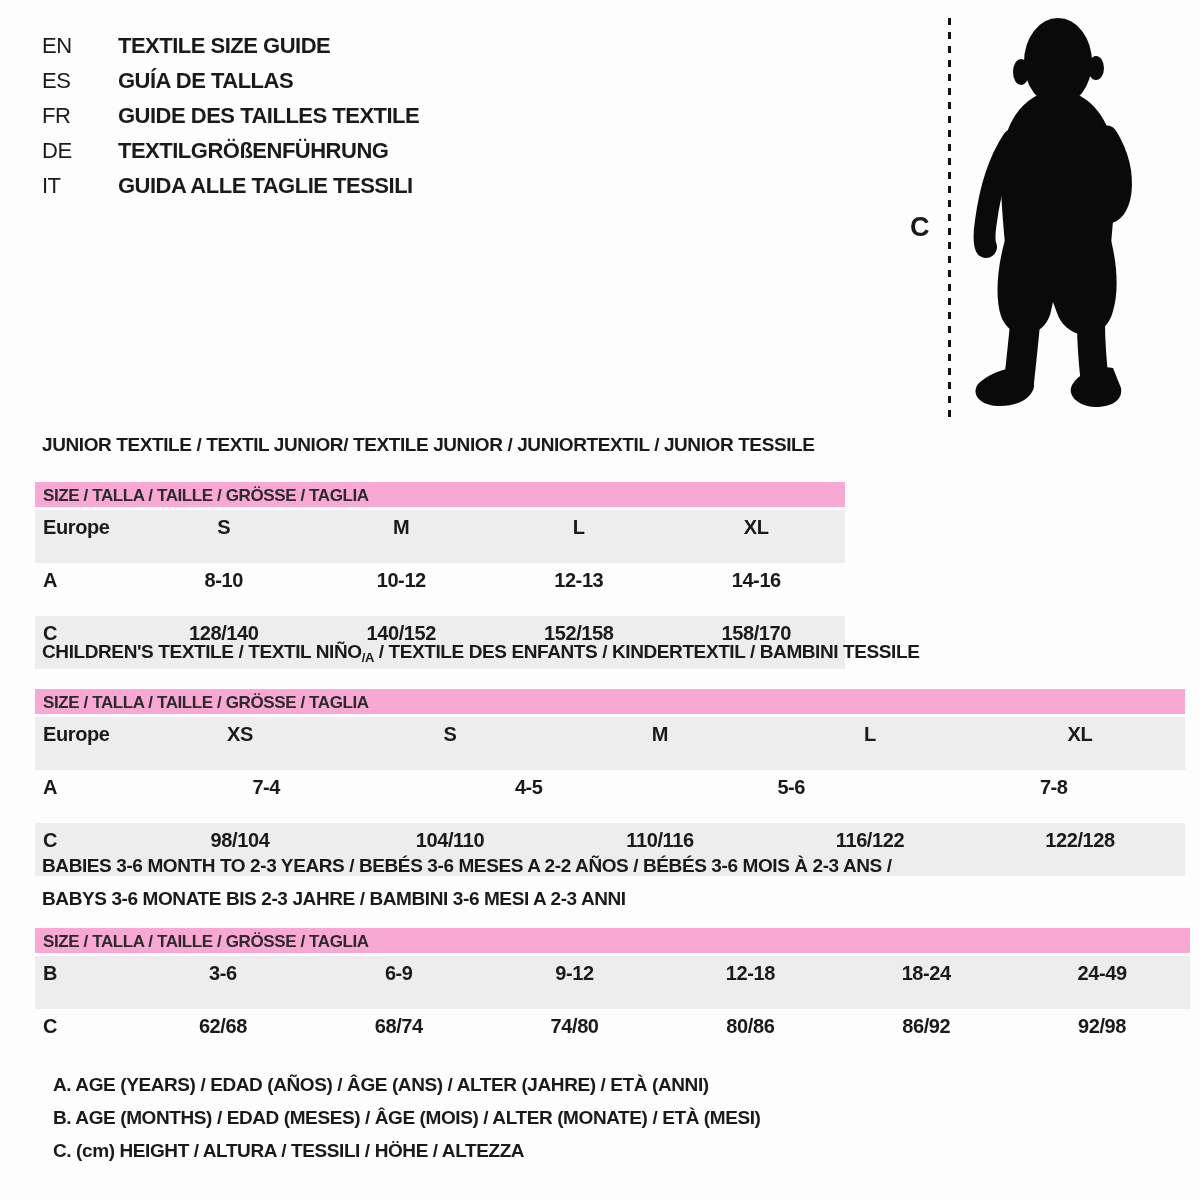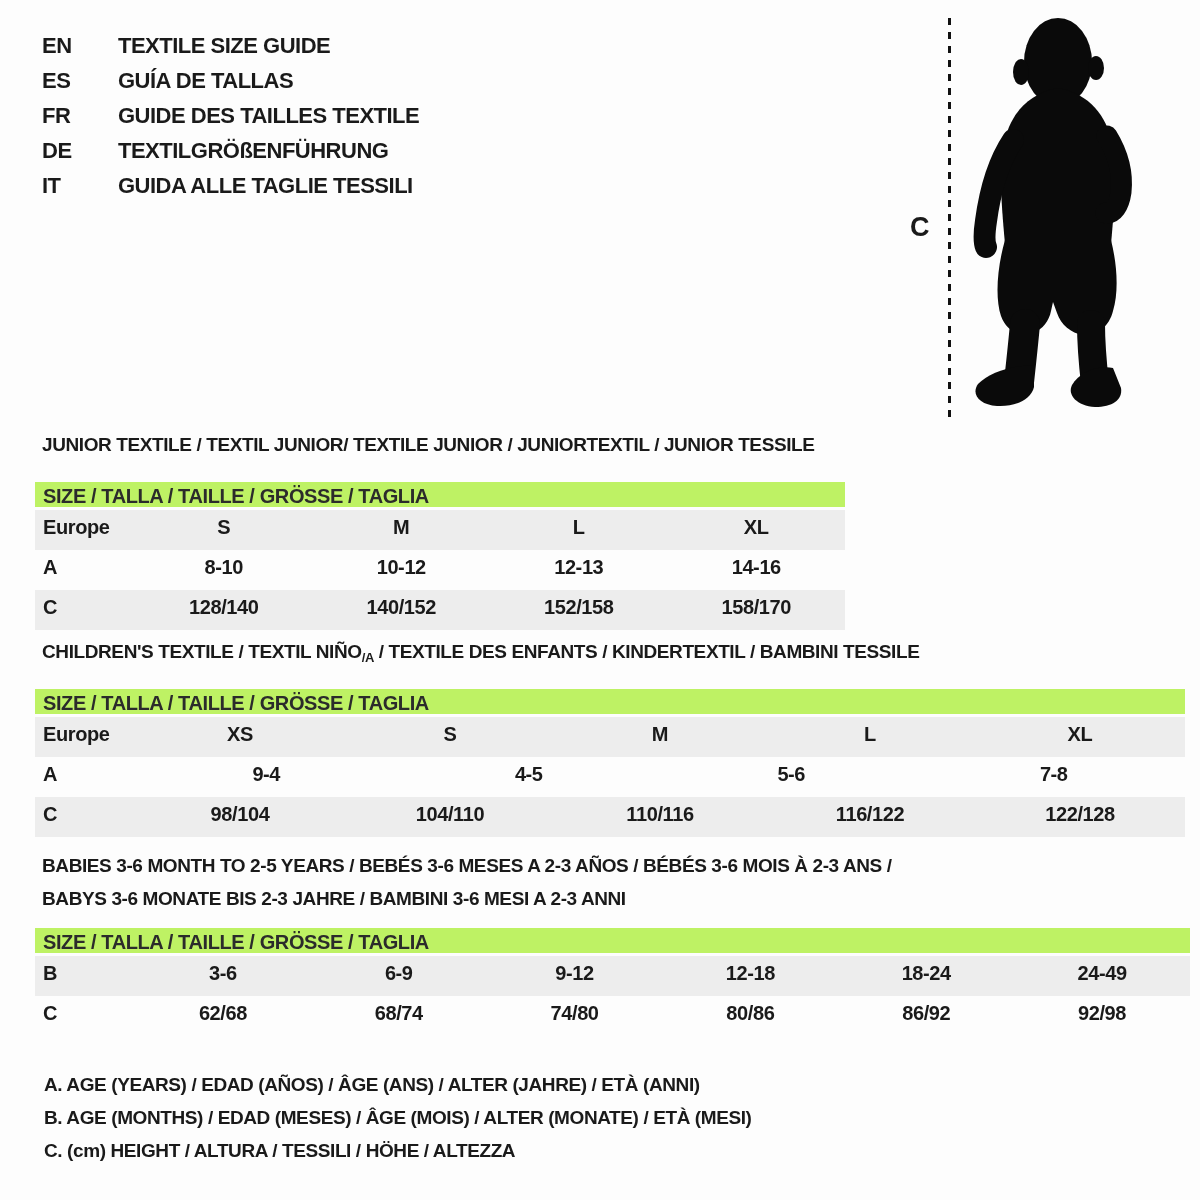--- a/index.html
+++ b/index.html
@@ -8,59 +8,59 @@
     background: #fdfdfd;
     font-family: "Liberation Sans", sans-serif;
     color: #1a1a1a;
     -webkit-font-smoothing: antialiased;
   }
   .abs { position: absolute; }
 
   
   .lang-block { left: 42px; top: 28px; }
   .lang-row { display: flex; height: 35px; line-height: 35px; }
-  .lang-code { width: 76px; font-size: 22px; font-weight: 700; letter-spacing: -0.5px; }
+  .lang-code { width: 76px; font-size: 22px; font-weight: 400; letter-spacing: -0.5px; }
   .lang-label { font-size: 22px; font-weight: 700; letter-spacing: -0.5px; white-space: nowrap; }
 
   
   .dashed-line {
     left: 948px; top: 18px; width: 3px; height: 400px;
     background: repeating-linear-gradient(180deg, #111 0px, #111 7px, transparent 7px, transparent 14px);
   }
   .measure-label { left: 910px; top: 212px; font-size: 27px; font-weight: 700; }
   .silhouette { left: 963px; top: 16px; }
 
   
   .section-title {
     font-size: 19px; font-weight: 700; letter-spacing: -0.4px; white-space: nowrap;
   }
   .title-sub { font-size: 13px; vertical-align: -4px; }
 
   
   .size-table { position: absolute; }
   .bar {
     height: 28px; line-height: 28px;
-    background: #bef264; color: #2b2b2b;
-    font-size: 20px; font-weight: 700; letter-spacing: -0.4px;
+    background: #f9a8d4; color: #2b2b2b;
+    font-size: 17px; font-weight: 700; letter-spacing: -0.4px;
     padding-left: 8px; box-sizing: border-box;
     border-bottom: 3px solid #fdfdfd;
   }
-  .trow { display: flex; height: 40px; line-height: 35px; }
+  .trow { display: flex; height: 53px; line-height: 35px; }
   .trow:nth-of-type(even) { background: #ededed; }
   .tlabel {
     width: 100px; padding-left: 8px; box-sizing: border-box;
     font-size: 20px; font-weight: 700; letter-spacing: -0.4px;
   }
   .tcell {
     flex: 1; text-align: center;
     font-size: 20px; font-weight: 700; letter-spacing: -0.4px;
   }
 
   
-  .legend { left: 44px; top: 1068px; }
+  .legend { left: 53px; top: 1068px; }
   .legend-line { height: 33px; line-height: 33px; font-size: 19px; font-weight: 700; letter-spacing: -0.4px; white-space: nowrap; }
 </style>
 </head>
 <body>
 
 <div class="abs lang-block">
   <div class="lang-row">
     <span class="lang-code">EN</span>
     <span class="lang-label">TEXTILE SIZE GUIDE</span>
   </div>
@@ -136,37 +136,37 @@
   <div class="trow">
     <div class="tlabel">Europe</div>
     <div class="tcell">XS</div>
     <div class="tcell">S</div>
     <div class="tcell">M</div>
     <div class="tcell">L</div>
     <div class="tcell">XL</div>
   </div>
   <div class="trow">
     <div class="tlabel">A</div>
-    <div class="tcell">9-4</div>
+    <div class="tcell">7-4</div>
     <div class="tcell">4-5</div>
     <div class="tcell">5-6</div>
     <div class="tcell">7-8</div>
   </div>
   <div class="trow">
     <div class="tlabel">C</div>
     <div class="tcell">98/104</div>
     <div class="tcell">104/110</div>
     <div class="tcell">110/116</div>
     <div class="tcell">116/122</div>
     <div class="tcell">122/128</div>
   </div>
 </div>
 
 <div class="abs" style="left:42px; top:849px;">
-  <div class="section-title" style="line-height:33px;">BABIES 3-6 MONTH TO 2-5 YEARS / BEBÉS 3-6 MESES A 2-3 AÑOS / BÉBÉS 3-6 MOIS À 2-3 ANS /</div>
+  <div class="section-title" style="line-height:33px;">BABIES 3-6 MONTH TO 2-3 YEARS / BEBÉS 3-6 MESES A 2-2 AÑOS / BÉBÉS 3-6 MOIS À 2-3 ANS /</div>
   <div class="section-title" style="line-height:33px;">BABYS 3-6 MONATE BIS 2-3 JAHRE / BAMBINI 3-6 MESI A 2-3 ANNI</div>
 </div>
 
 <div class="size-table" style="left:35px; top:928px; width:1155px;">
   <div class="bar">SIZE / TALLA / TAILLE / GRÖSSE / TAGLIA</div>
   <div class="trow">
     <div class="tlabel">B</div>
     <div class="tcell">3-6</div>
     <div class="tcell">6-9</div>
     <div class="tcell">9-12</div>

